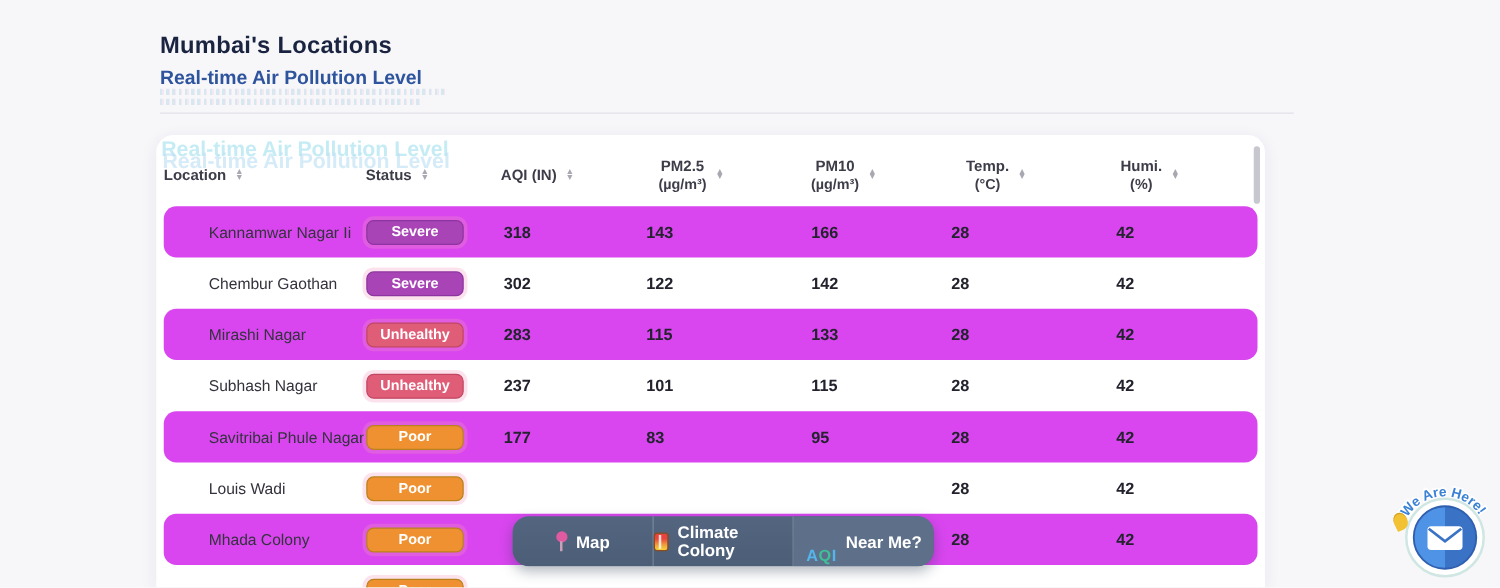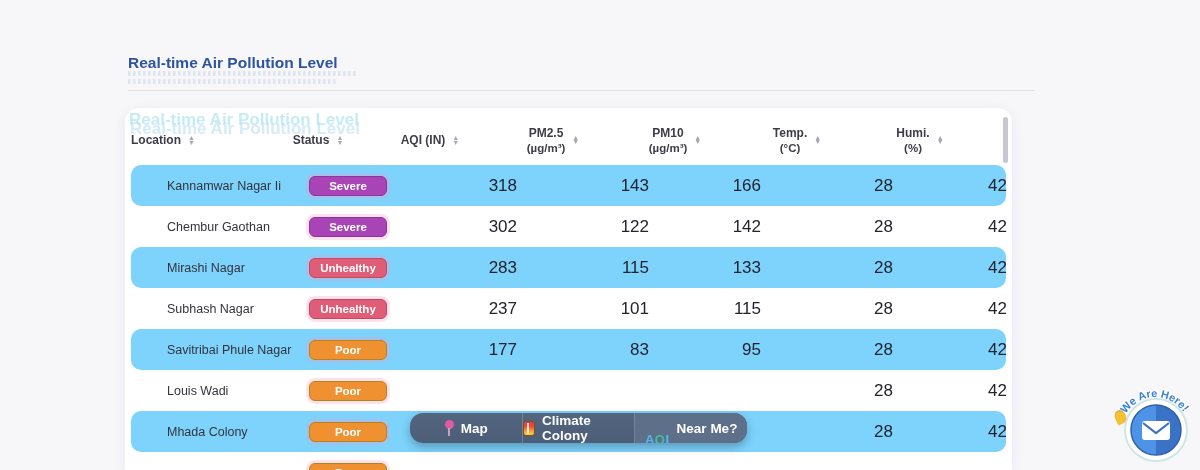--- a/index.html
+++ b/index.html
@@ -38,46 +38,46 @@
   .th { display:flex; align-items:center; justify-content:center; gap:7px;
     font-size:12px; color:#3d3d4a; font-weight:bold; }
   .th.left { justify-content:flex-start; padding-left:6px; }
   .th-text { text-align:center; line-height:1.35; }
   .th.left .th-text { text-align:left; }
   .th-sub { font-weight:bold; font-size:11.5px; color:#3d3d4a; }
   .sort { display:flex; flex-direction:column; line-height:.62;
     font-size:7px; color:#a8a8b2; }
 
   .trow { height:41px; font-size:12.5px; color:#2a2a34; border-radius:10px; }
-  .trow.striped { background:#7dd3fc; }
+  .trow.striped { background:#d946ef; }
   .tbody { padding:0 6px; }
   .tbody .grid-row { padding-left:24px; }
-  .cell { text-align:right; font-weight:normal; color:#23232e; font-size:17px; }
+  .cell { text-align:left; font-weight:bold; color:#23232e; font-size:13px; }
   .cell.name { text-align:left; font-weight:normal; padding-left:12px;
     font-size:12.5px; color:#33333d; }
-  .badge-wrap { display:flex; justify-content:center; }
+  .badge-wrap { display:flex; justify-content:flex-start; }
   .badge { min-width:78px; padding:3px 10px; border-radius:6px; border:1.5px solid;
     color:#fff; font-size:11.5px; font-weight:bold; text-align:center;
     box-shadow:0 0 0 3px rgba(246,150,190,.28); }
 
   .scroll-thumb { position:absolute; right:4px; top:9px; width:5px; height:46px;
     border-radius:3px; background:#c7c7cf; }
 
   
   .cta { position:absolute; left:435px; top:380px; width:289px; height:34px;
     background:#c7ee4d; border-radius:17px; display:flex; align-items:center;
     justify-content:center; white-space:pre; font-size:13px; color:#22314f;
     box-shadow:0 2px 6px rgba(120,160,30,.25); cursor:pointer; }
   .cta b { font-weight:bold; }
   .cta-arrow { display:inline-flex; align-items:center; justify-content:center;
     width:19px; height:19px; margin-left:8px; border:1.5px solid #22314f;
     border-radius:50%; font-size:11px; color:#22314f; }
 
   
-  .toolbar { position:absolute; left:410px; top:413px; width:337px; height:30px;
+  .toolbar { position:absolute; left:410px; top:413px; width:337px; height:40px;
     background:linear-gradient(180deg,#53657f,#4b5d77); border-radius:13px;
     display:flex; align-items:stretch; overflow:hidden; color:#fff;
     box-shadow:0 4px 10px rgba(30,45,70,.35); }
   .tb-item { flex:1; display:flex; align-items:center; justify-content:center;
     gap:7px; font-size:13.5px; font-weight:bold; cursor:pointer;
     border-right:1px solid rgba(255,255,255,.22); }
   .tb-item:last-child { border-right:none; background:#5e7089; }
   .pin-icon { width:10px; height:17px; position:relative; }
   .pin-icon::before { content:""; position:absolute; left:1px; top:0; width:9px;
     height:9px; border-radius:50%; background:#e05aa2; }
@@ -97,20 +97,21 @@
     background:#f2c233; border-radius:60% 60% 60% 10%;
     transform:rotate(-25deg); box-shadow:0 1px 0 rgba(180,130,20,.5) inset; }
 
   [data-interactable="true"] { cursor:pointer; }
 </style>
 </head>
 <body>
 
 <div class="page" data-interactable="false">
 
+  <div class="page-title" data-interactable="false">Mumbai's Locations</div>
   <div class="page-subtitle" data-interactable="false">Real-time Air Pollution Level</div>
   <div class="ghost-line l1" data-interactable="false"></div>
   <div class="ghost-line l2" data-interactable="false"></div>
   <div class="header-divider" data-interactable="false"></div>
 
   <div class="card" data-interactable="false">
     <div class="ghost-heading" data-interactable="false">
       <span class="g1">Real-time Air Pollution Level</span>
       <span class="g2">Real-time Air Pollution Level</span>
     </div>

